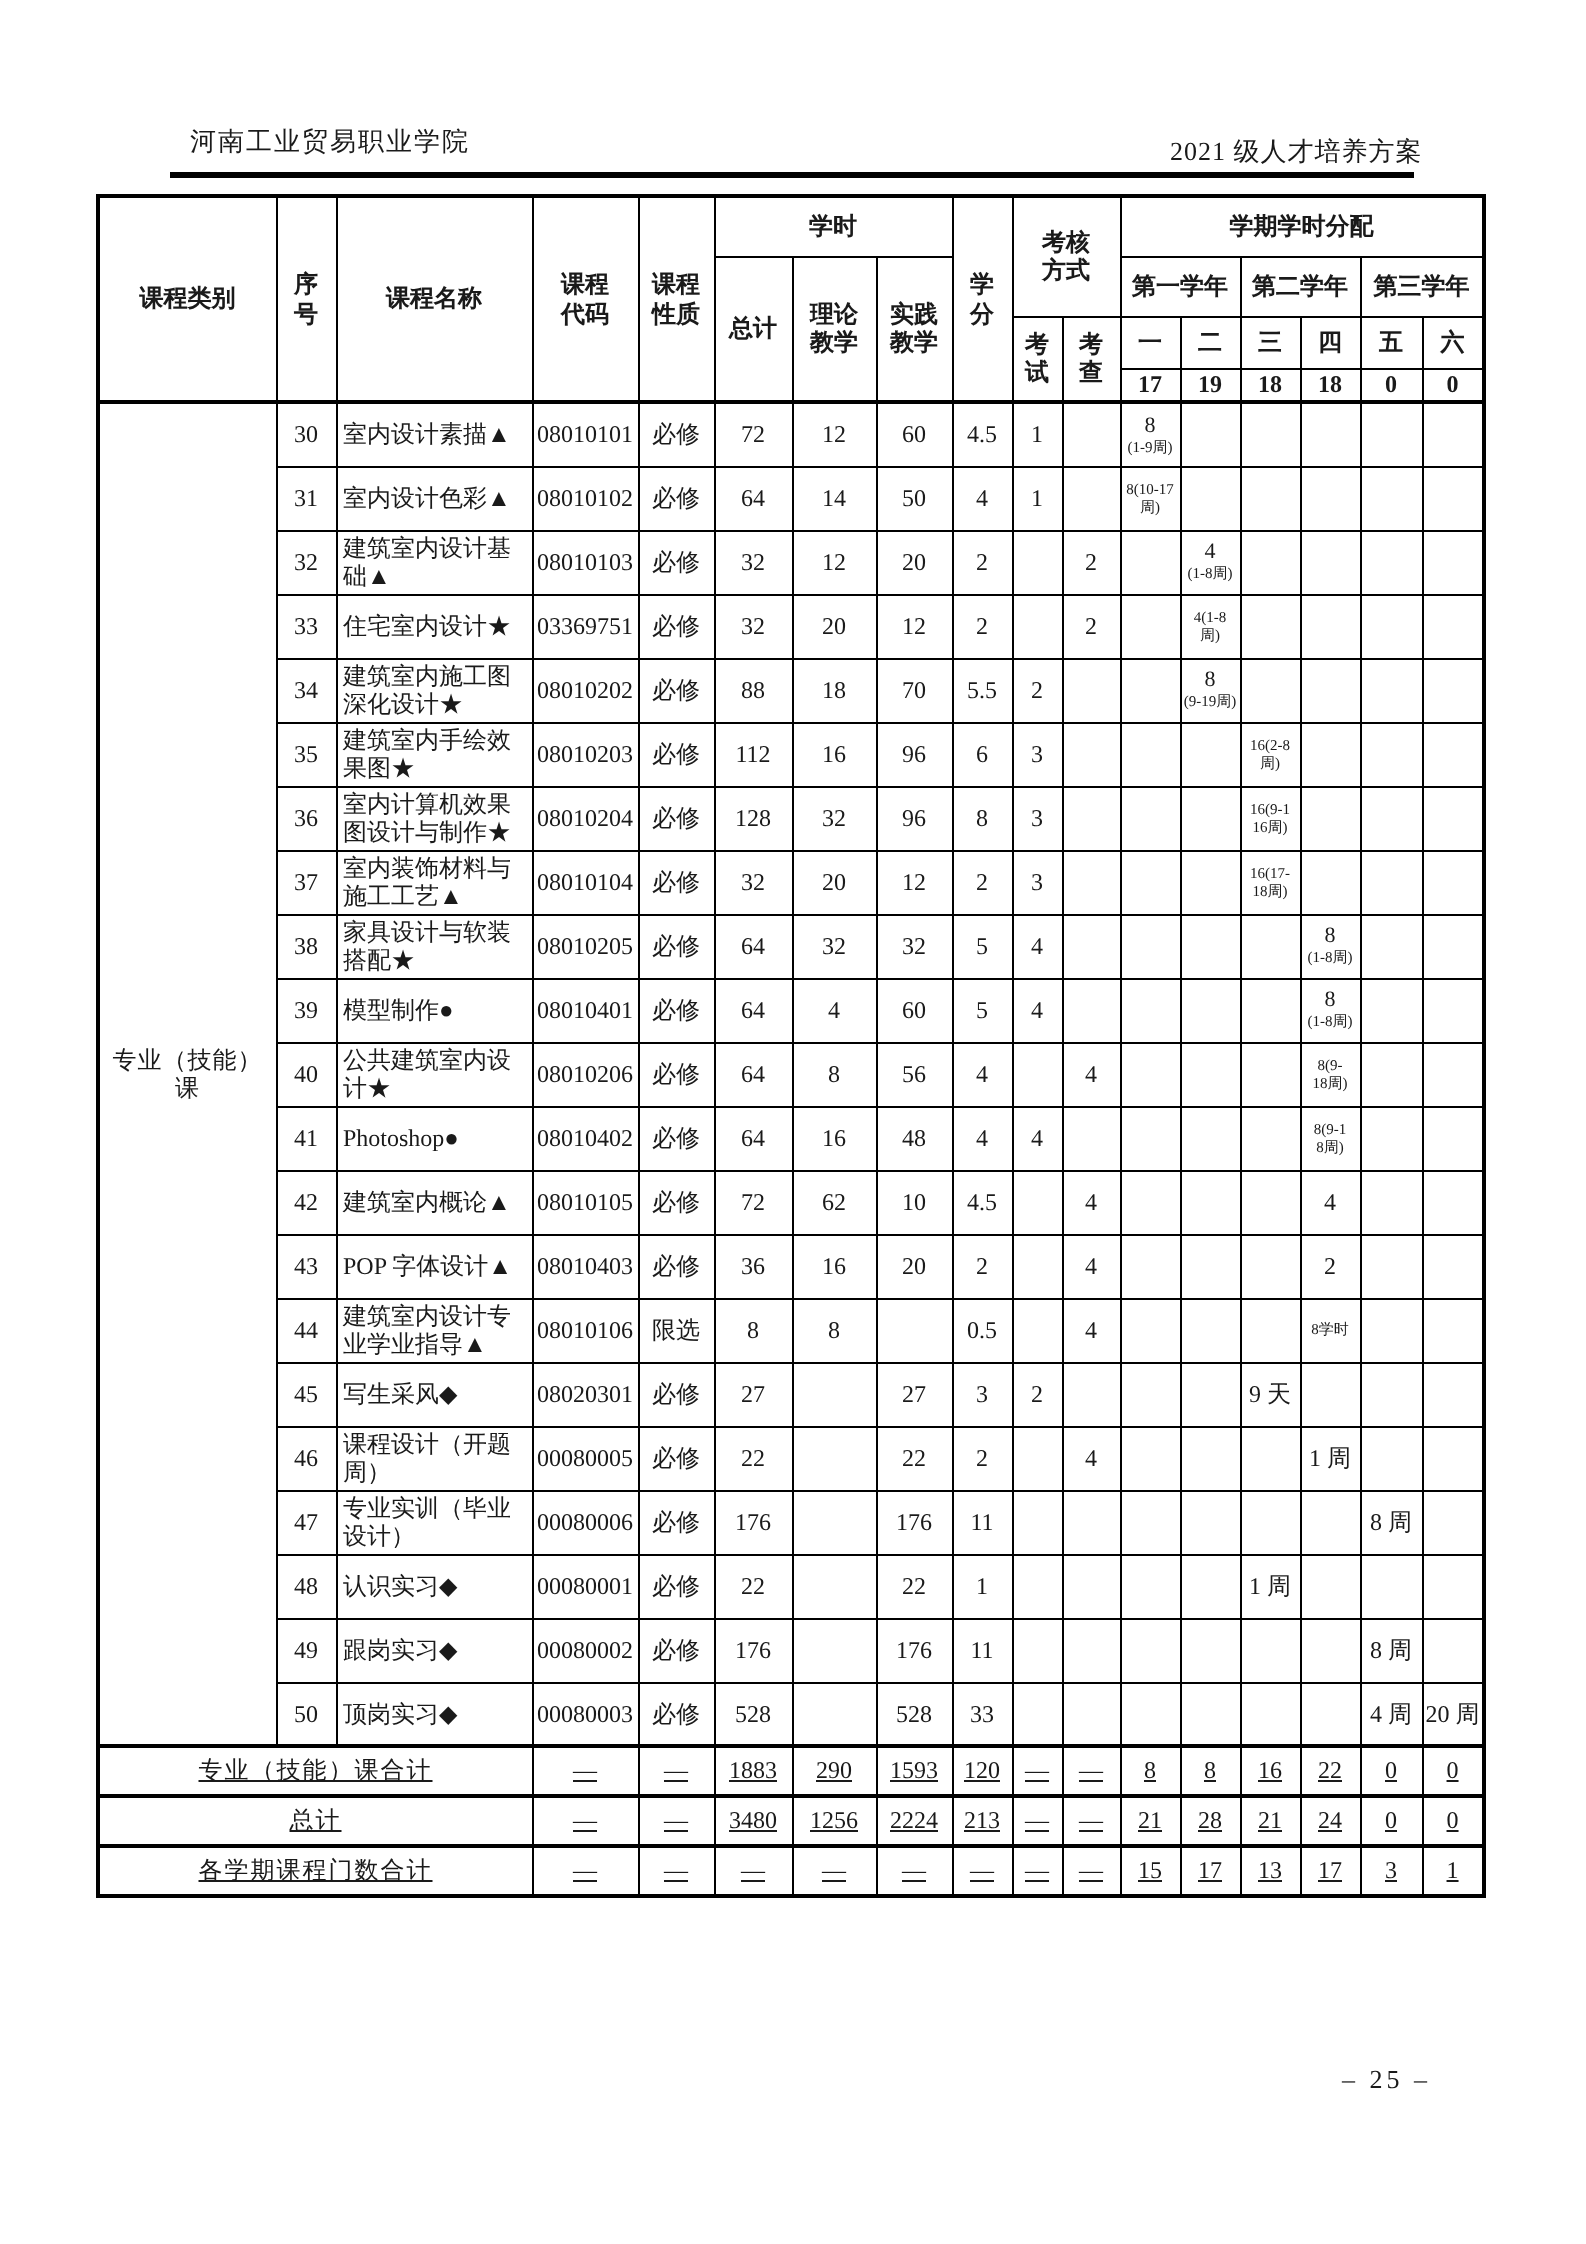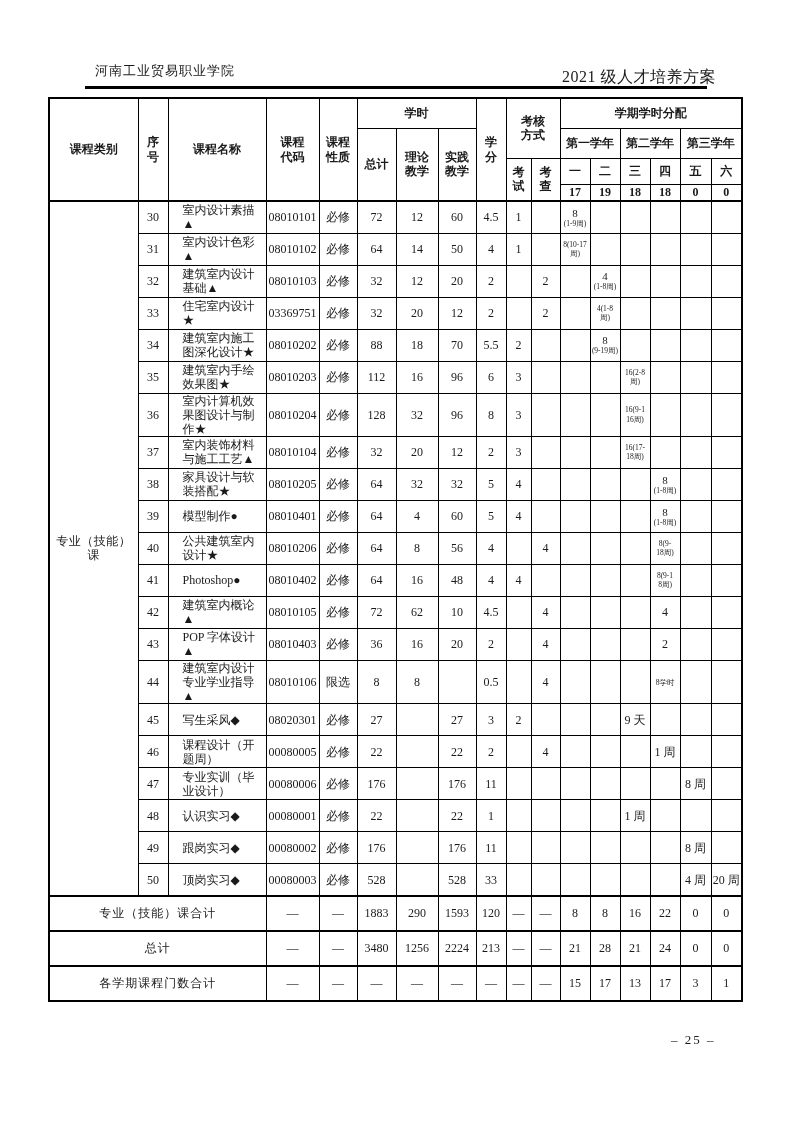--- a/index.html
+++ b/index.html
@@ -2,40 +2,40 @@
 <html><head>
 <meta charset="utf-8">
 <style>
   html,body{margin:0;padding:0;}
   body{
     width:793px;height:1122px;background:#ffffff;position:relative;
     font-family:"Liberation Serif","DejaVu Serif",serif;color:#1a1a1a;
     overflow:hidden;
   }
   .page-header-left{position:absolute;left:95px;top:62px;font-size:13px;letter-spacing:1px;}
-  .page-header-right{position:absolute;left:562px;top:67px;font-size:16px;letter-spacing:0.5px;}
+  .page-header-right{position:absolute;left:585px;top:67px;font-size:13px;letter-spacing:0.5px;}
   .header-rule{position:absolute;left:85px;top:86px;width:622px;height:3px;background:#000;}
   .page-number{position:absolute;left:655px;top:1032px;font-size:13px;letter-spacing:2px;margin-left:16px;}
 
   table.curr{
     position:absolute;left:48px;top:97px;width:694px;
     border-collapse:collapse;table-layout:fixed;
     border:2px solid #000;
   }
   .curr th,.curr td{
     border:1px solid #000;text-align:center;vertical-align:middle;
     padding:0 1px;font-size:12px;line-height:1.18;overflow:hidden;
     word-break:break-all;
   }
   .curr thead th{font-weight:bold;}
   .curr tbody tr{height:32px;}
-  .curr tbody tr.summary{height:35px;}
+  .curr tbody tr.summary{height:25px;text-decoration:underline;}
   .curr tbody tr.summary td{border-top-width:2px;}
   .curr tbody tr:first-child td{border-top-width:2px;margin-left:41px;}
-  td.name{text-align:left;padding:0 2px 0 14px;}
+  td.name{text-align:left;padding:0 2px 0 3px;}
   td.cat{font-size:12px;letter-spacing:0.5px;}
   td.slabel{font-size:12px;letter-spacing:1px;}
   .nw{display:inline-block;max-width:26px;}
   .nw1{display:inline-block;max-width:13px;text-align:center;}
   .wk-num{font-size:11px;line-height:1.1;}
   .wk-sub{font-size:7.5px;line-height:1.25;}
   .h1{height:30px;} .h2{height:30px;} .h3{height:26px;} .h4{height:17px;}
 </style>
 </head>
 <body>

